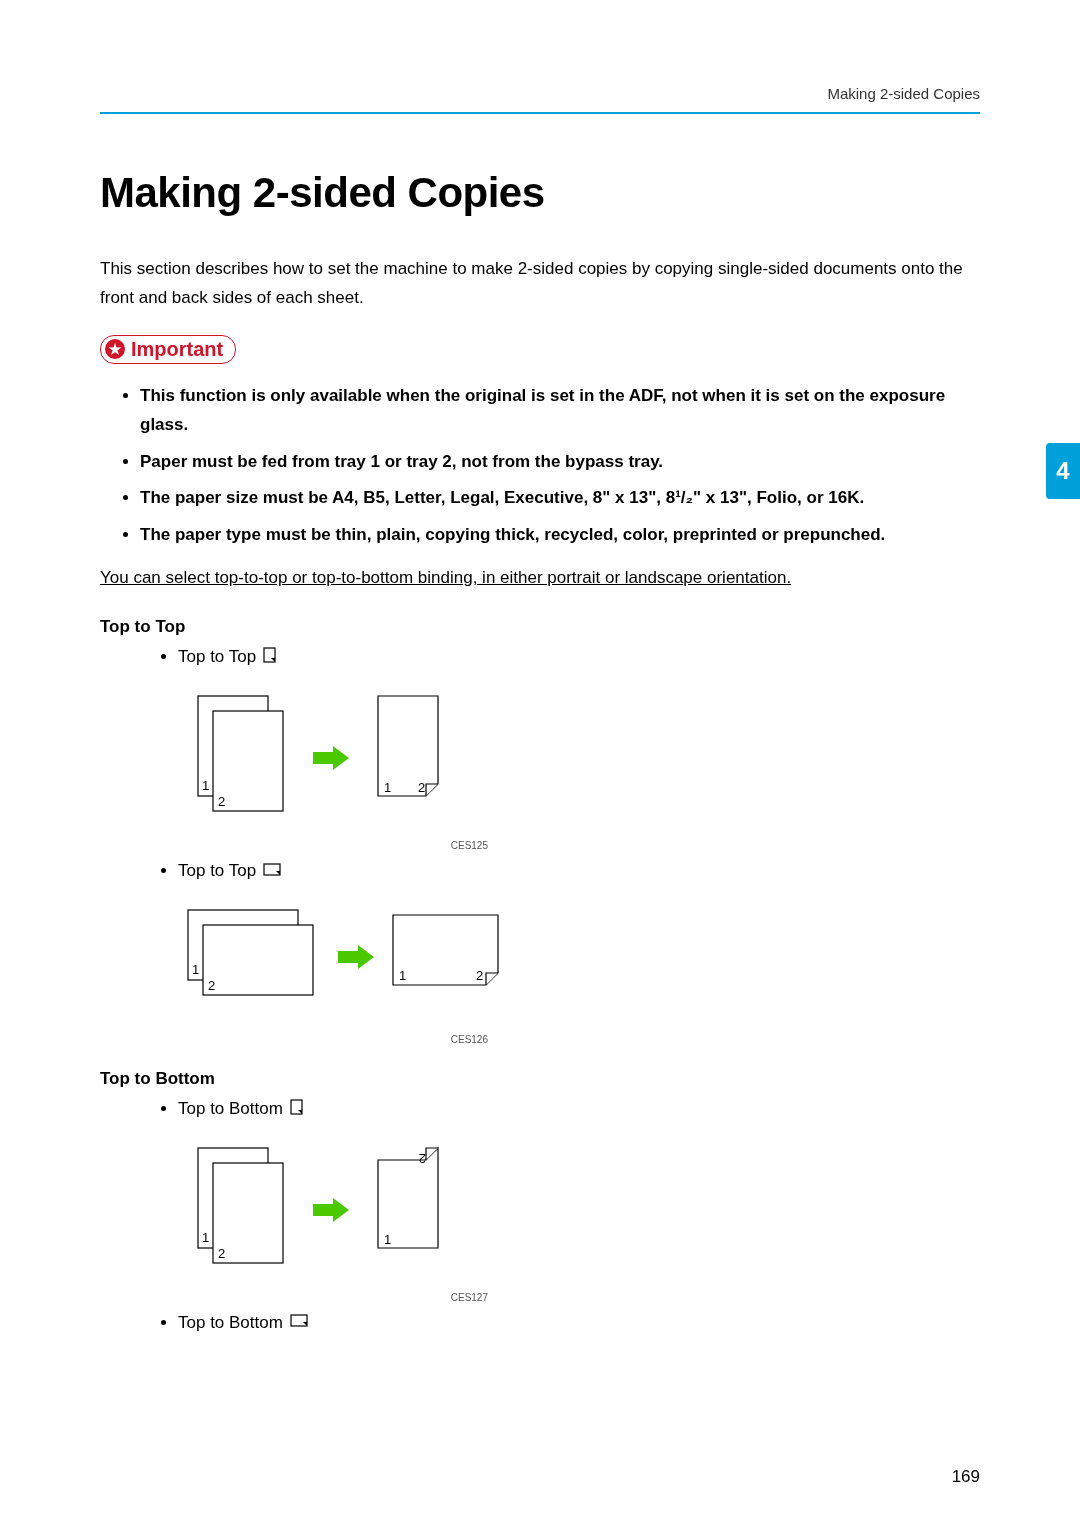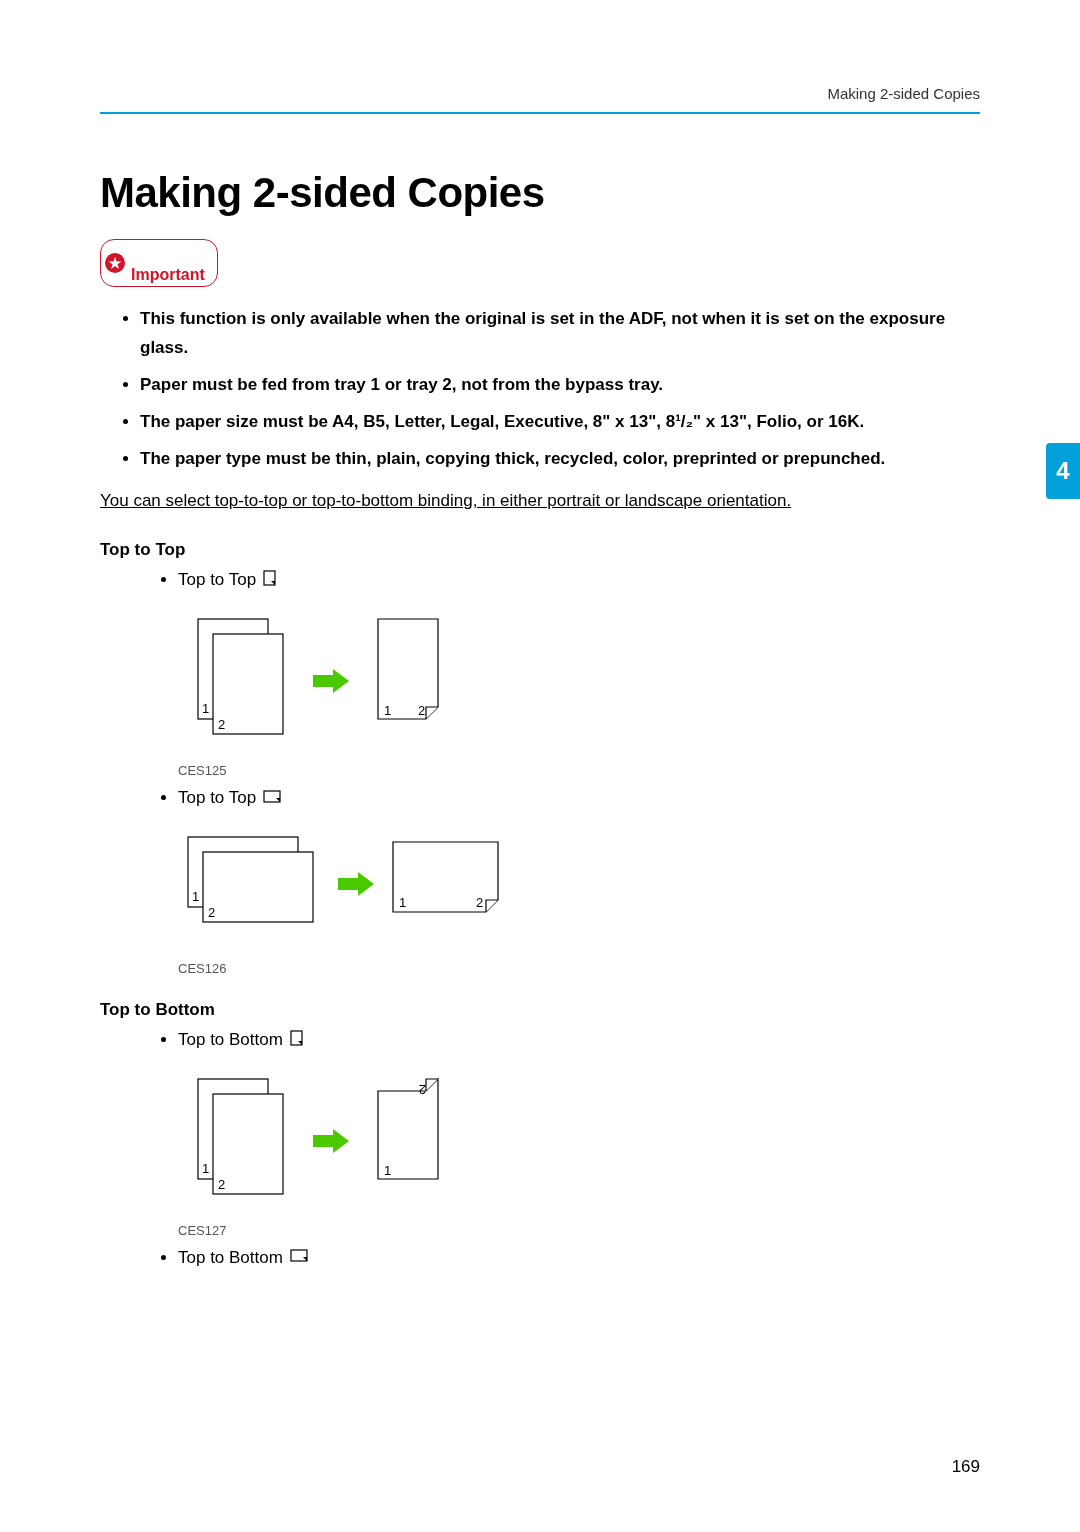--- a/index.html
+++ b/index.html
@@ -46,22 +46,21 @@
     border-radius: 50%;
     display: flex; align-items: center; justify-content: center;
     margin-right: 6px;
     color: #fff;
     font-size: 14px;
     font-weight: bold;
   }
   .important-badge .label {
     color: #d0152a;
     font-weight: bold;
-    font-size: 16px;
-    margin-top: 24px;
+    font-size: 20px;
   }
   ul.important-list {
     margin: 18px 0 0 40px;
     list-style: disc;
   }
   ul.important-list li {
     font-size: 17px;
     font-weight: bold;
     line-height: 1.7;
     margin-bottom: 8px;
@@ -88,23 +87,23 @@
   .orient-icon {
     display: inline-block;
     vertical-align: middle;
     margin-left: 2px;
   }
   .diagram {
     margin: 18px 0 10px 78px;
     position: relative;
   }
   .ces-label {
-    font-size: 13px;
+    font-size: 10px;
     color: #555;
-    text-align: left;
+    text-align: right;
     width: 310px;
     margin-left: 78px;
     margin-bottom: 6px;
   }
   .chapter-tab {
     position: absolute;
     right: 0;
     top: 443px;
     width: 34px;
     height: 56px;
@@ -112,39 +111,40 @@
     color: #fff;
     display: flex;
     align-items: center;
     justify-content: center;
     font-size: 24px;
     font-weight: bold;
     border-radius: 4px 0 0 4px;
   }
   .page-number {
     position: absolute;
-    bottom: 55px;
+    bottom: 45px;
     right: 100px;
     font-size: 17px;
   }
   svg .paper { fill: #fff; stroke: #000; stroke-width: 1.2; }
   svg .arrow-body { fill: #4ac900; }
   svg .num { font: 13px Arial; }
   svg .fold { fill: #fff; stroke: #000; stroke-width: 1.2; }
 </style>
 </head>
 <body>
 
 <div class="chapter-tab">4</div>
 
 <div class="page">
   <div class="running-header">Making 2-sided Copies</div>
 
   <h1 class="title">Making 2-sided Copies</h1>
 
+  <p class="intro">This section describes how to set the machine to make 2-sided copies by copying single-sided documents onto the front and back sides of each sheet.</p>
 
   <div class="important-badge">
     <span class="star">★</span>
     <span class="label">Important</span>
   </div>
 
   <ul class="important-list">
     <li>This function is only available when the original is set in the ADF, not when it is set on the exposure glass.</li>
     <li>Paper must be fed from tray 1 or tray 2, not from the bypass tray.</li>
     <li>The paper size must be A4, B5, Letter, Legal, Executive, 8" x 13", 8¹/₂" x 13", Folio, or 16K.</li>

